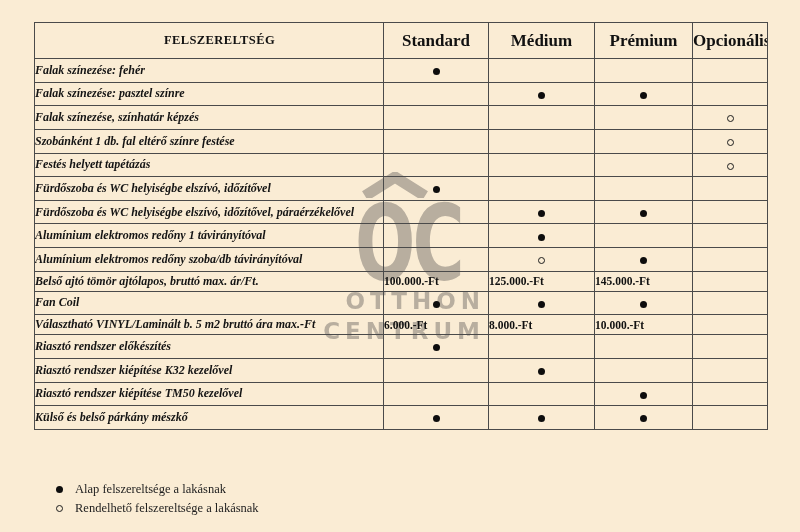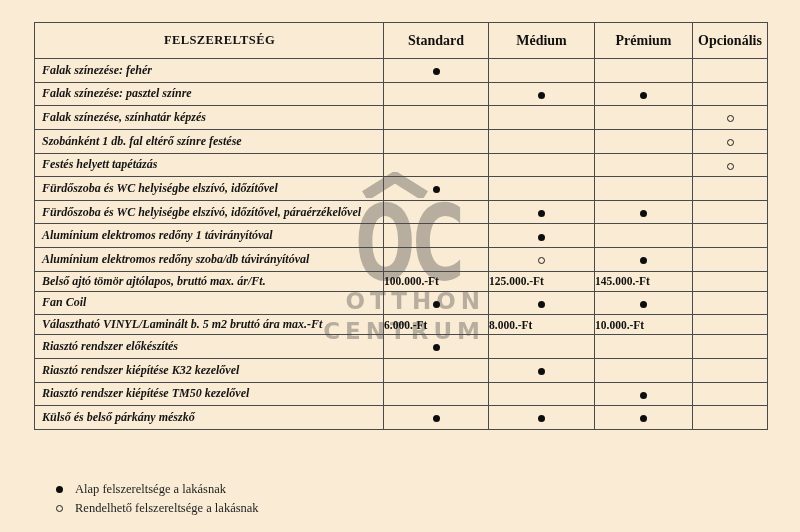--- a/index.html
+++ b/index.html
@@ -52,30 +52,29 @@
   .matrix th, .matrix td {
     border: 1px solid #4a4a4a;
     padding: 0;
     vertical-align: middle;
     overflow: hidden;
     white-space: nowrap;
   }
   .matrix thead tr { height: 36px; }
   .matrix th {
     font-weight: bold;
-    font-size: 14px;
+    font-size: 17px;
     text-align: center;
     color: #111;
   }
   .matrix th.feature-h { font-size: 12.5px; letter-spacing: 0.4px; padding-left: 21px; }
   td.feature {
     font-weight: bold;
     font-style: italic;
     font-size: 12px;
-    padding-left: 7px;
     text-align: left;
   }
   td.mark, td.empty { text-align: center; }
   td.price {
     text-align: left;
     font-weight: bold;
     font-size: 11.5px;
     color: #111;
   }
   .dot {

